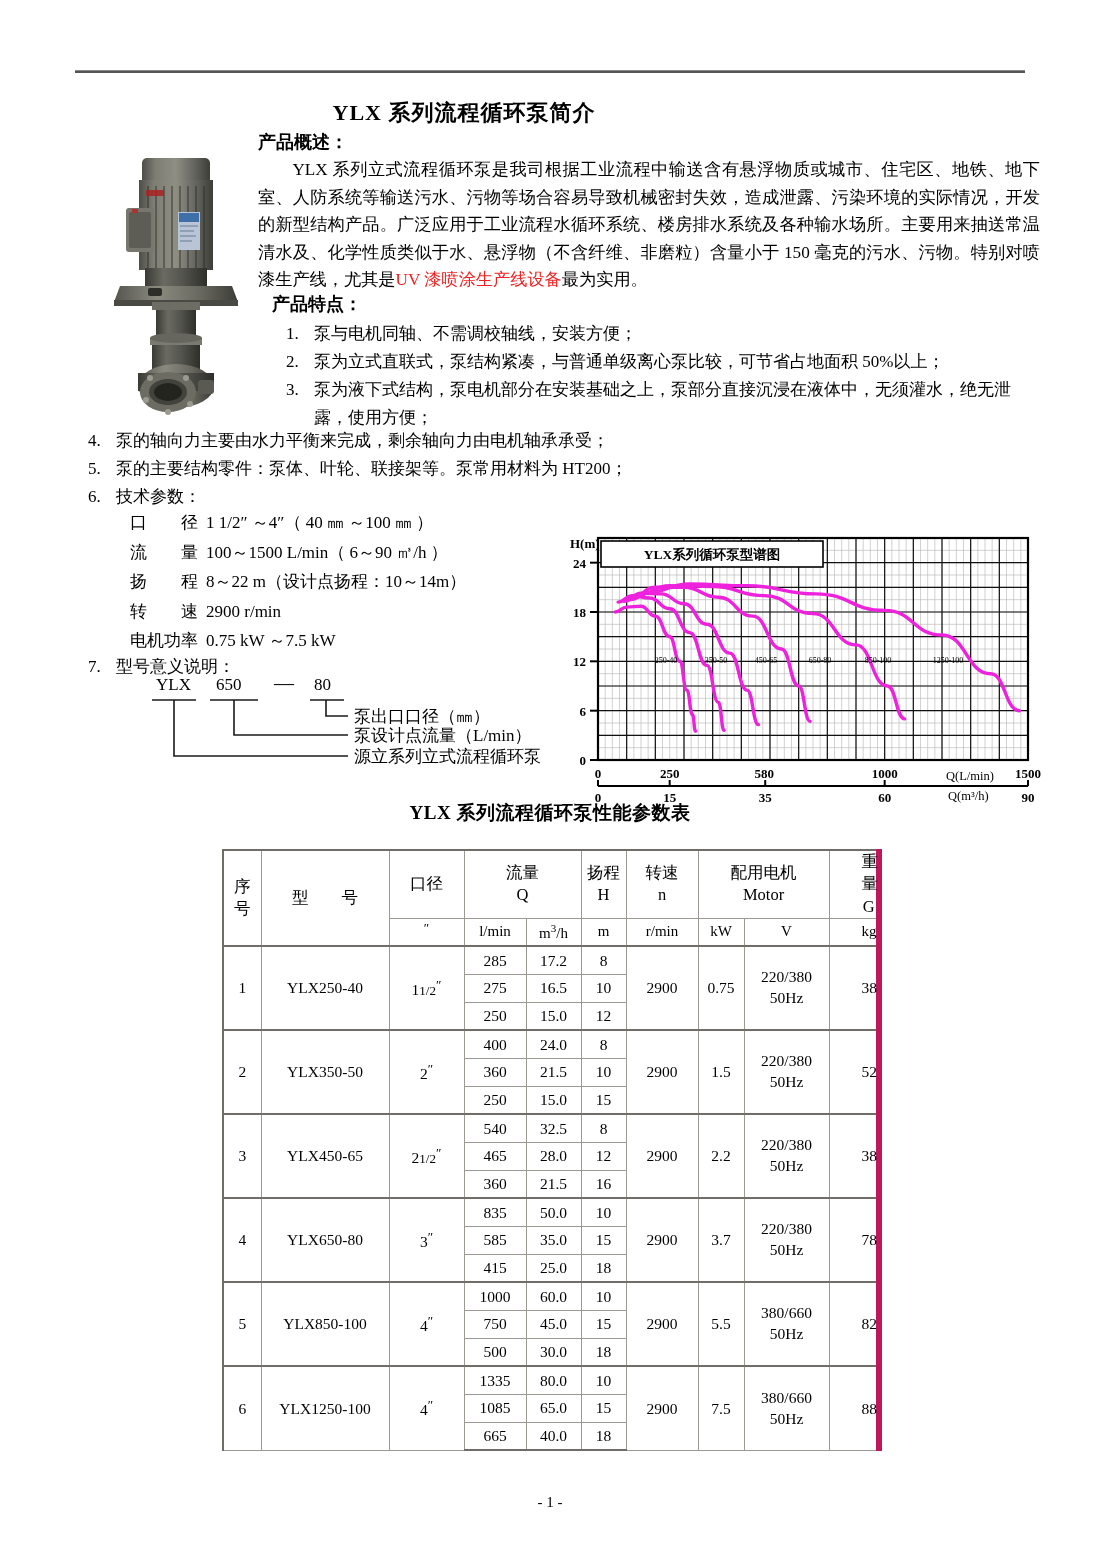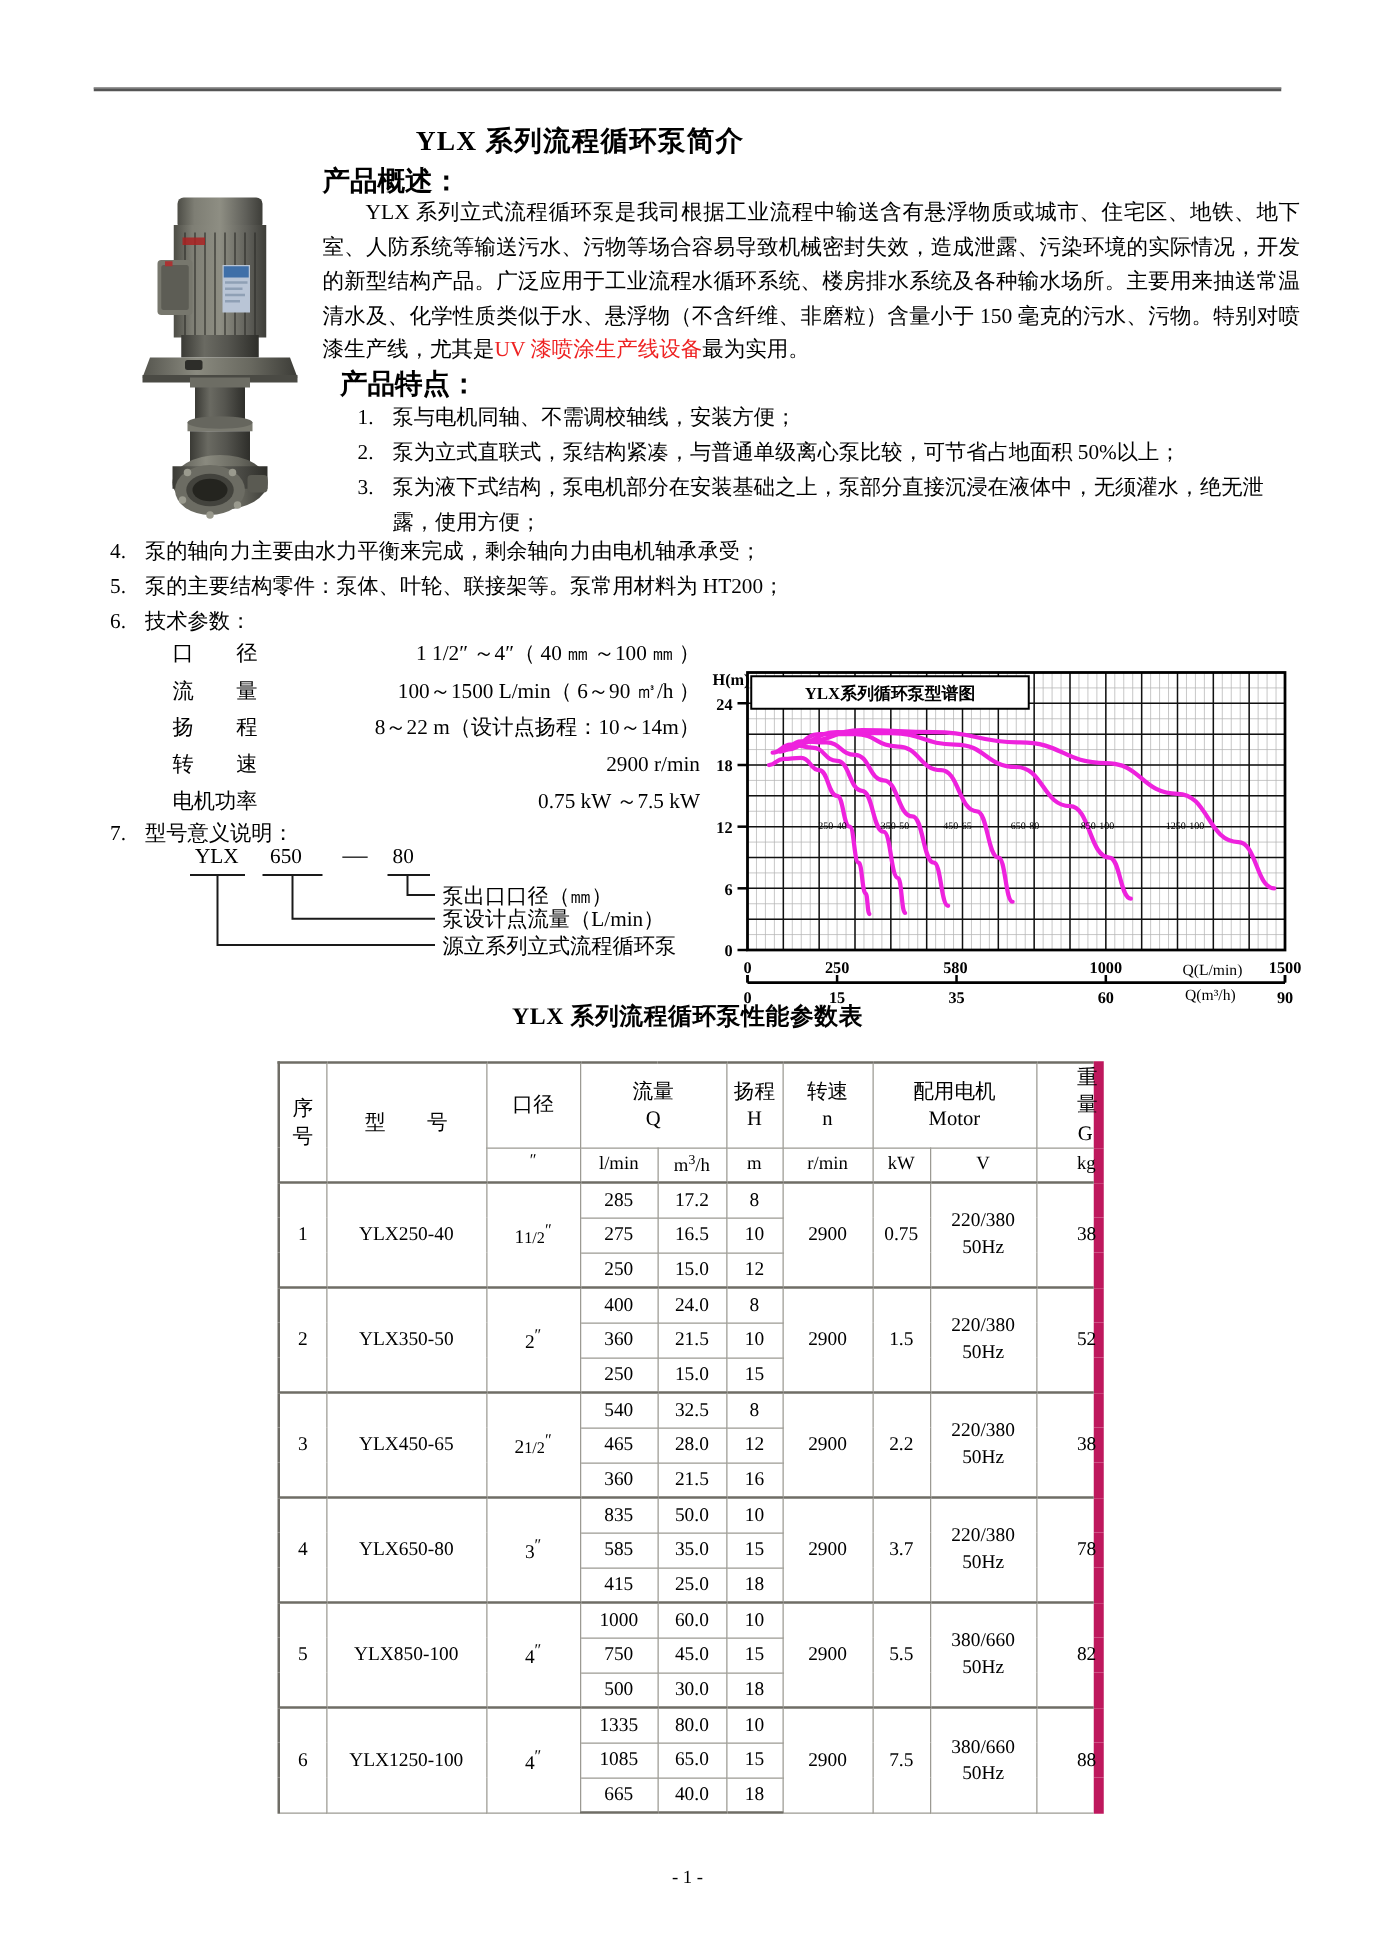--- a/index.html
+++ b/index.html
@@ -34,21 +34,21 @@
 
   
   .pump-photo {
     position:absolute; left:112px; top:142px; width:148px; height:285px;
   }
   .pump-photo svg { display:block; }
 
   
   .sec-head {
     font-weight:bold;
-    font-size:22px;
+    font-size:18px;
     font-family:Liberation Mono, monospace;
   }
   #overview-head { position:absolute; left:258px; top:130px; }
   #features-head { position:absolute; left:272px; top:292px; }
 
   
   .overview-para {
     position:absolute; left:258px; top:156px; width:782px;
     font-size:17.2px; line-height:27.5px;
     text-align:justify;
@@ -79,21 +79,21 @@
   #feat7 { top:653px; }
   .fo-row { display:flex; }
   .fo-num { width:28px; flex:none; }
 
   
   .tech-list {
     position:absolute; left:130px; top:508px; width:430px;
     font-size:17px; line-height:29.5px;
     font-family:"Liberation Serif", serif;
   }
-  .tech-row { display:flex; align-items:baseline; white-space:nowrap;text-align:right; }
+  .tech-row { display:flex; align-items:baseline; white-space:nowrap; }
   .tech-key { width:76px; flex:none; letter-spacing:0; }
   .tech-val { flex:1; }
 
   
   .model-dia {
     position:absolute; left:136px; top:676px; width:420px; height:95px;
   }
   .model-dia svg { display:block; }
 
   
@@ -124,21 +124,21 @@
   }
   table.spec td, table.spec th {
     border:1px solid #9c9a93;
     text-align:center;
     vertical-align:middle;
     font-weight:normal;
     padding:0;
     line-height:1.15;
   }
   table.spec .outer-l { border-left:2px solid #6f6d66; }
-  table.spec .outer-r { border-right:8px solid #be185d;padding-left:32px; }
+  table.spec .outer-r { border-right:6px solid #be185d;padding-left:32px; }
   table.spec tr.top-row td { border-top:2px solid #6f6d66; }
   table.spec tr.bottom-row td { border-bottom:2px solid #6f6d66; }
   table.spec .grp-top td { border-top:2px solid #6f6d66; }
   td.hdr-main { height:58px; font-size:16.5px; }
   td.hdr-sub  { height:28px; font-size:15px; }
   td.datacell { height:28px; }
   .hdr2 { display:block; line-height:1.35; }
   .inch-mark { font-size:13px; vertical-align:super; }
   .small-half { font-size:13px; }
   .sup { font-size:11px; vertical-align:super; }

